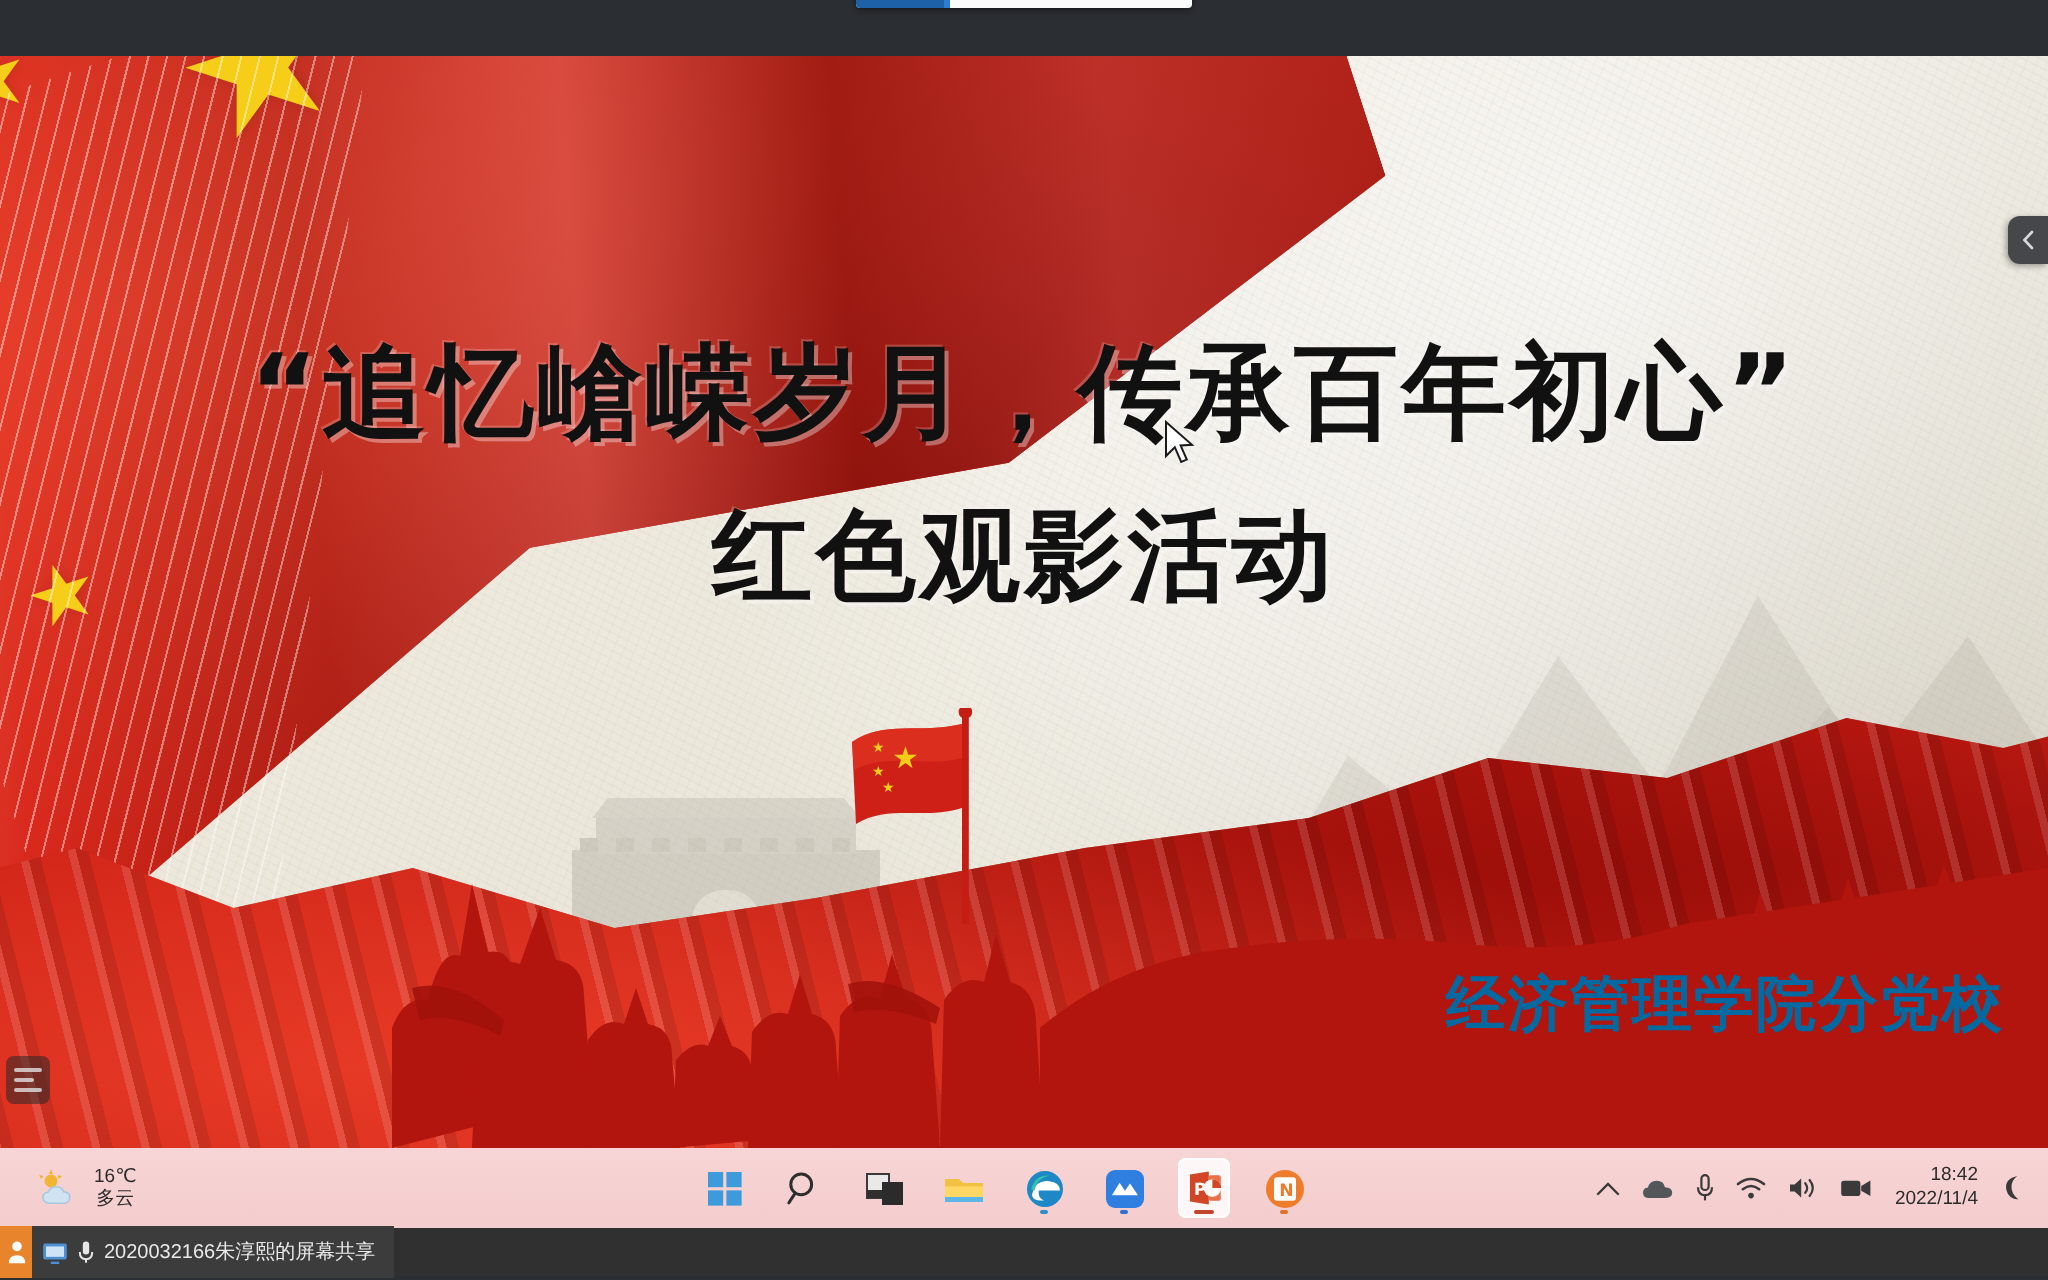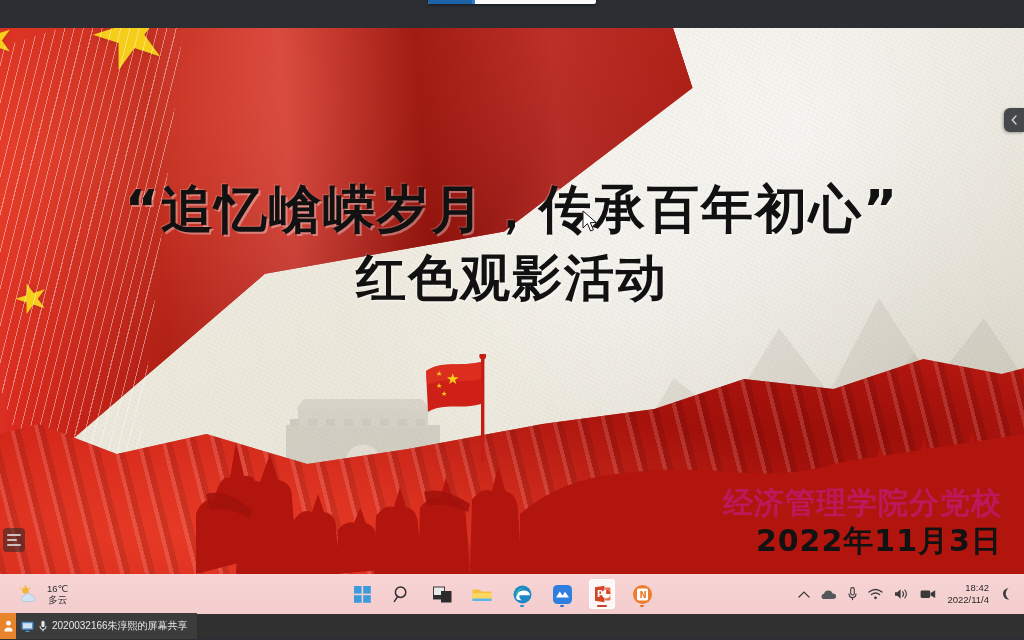--- a/index.html
+++ b/index.html
@@ -78,32 +78,32 @@
     background:repeating-linear-gradient(76deg,
       rgba(255,255,255,.0) 0px, rgba(255,255,255,.0) 14px,
       rgba(255,255,255,.13) 14px, rgba(255,255,255,.13) 18px,
       rgba(0,0,0,.10) 18px, rgba(0,0,0,.10) 24px);
   }
   .gate { position:absolute; left:268px; bottom:85px; width:190px; height:110px; opacity:.30; }
   .silhouettes { position:absolute; left:0; bottom:0; width:1024px; height:210px; }
   .mini-flag { position:absolute; left:420px; bottom:110px; width:80px; height:110px; }
 
   
-  .title-block { position:absolute; left:0; top:150px; width:1024px; text-align:center; z-index:12; }
+  .title-block { position:absolute; left:0; top:138px; width:1024px; text-align:center; z-index:12; }
   .t-line1, .t-line2 {
     font-family:"DejaVu Sans","Liberation Sans",sans-serif;
     color:#111; font-weight:700; letter-spacing:2px; white-space:nowrap;
     text-shadow:2px 2px 0 rgba(255,255,255,.35), -1px -1px 0 rgba(255,255,255,.20);
   }
   .t-line1 { font-size:52px; line-height:62px; }
-  .t-line2 { font-size:50px; line-height:60px; margin-top:8px; }
+  .t-line2 { font-size:50px; line-height:60px; margin-top:20px; }
 
   .sign-block { position:absolute; right:22px; top:456px; text-align:right; z-index:12; }
   .sign-org { font-family:"DejaVu Sans","Liberation Sans",sans-serif; font-size:30px;
-    font-weight:700; color:#be185d; line-height:38px; letter-spacing:1px; white-space:nowrap; }
+    font-weight:700; color:#0369a1; line-height:38px; letter-spacing:1px; white-space:nowrap; }
   .sign-date { font-family:"DejaVu Sans","Liberation Sans",sans-serif; font-size:30px;
     font-weight:700; color:#121212; line-height:38px; letter-spacing:1px; white-space:nowrap; }
 
   
   .ppt-menu-btn { position:absolute; left:3px; top:500px; width:22px; height:24px;
     background:rgba(40,40,40,.55); border-radius:4px; z-index:20;
     display:flex; flex-direction:column; justify-content:center; gap:3px; padding:0 4px; cursor:pointer; }
   .ppt-menu-btn i { display:block; height:2px; background:rgba(225,225,225,.80); border-radius:1px; }
   .ppt-menu-btn i:nth-child(2){ width:70%; }
 
@@ -234,21 +234,20 @@
       </g>
     </svg>
 
     <div class="title-block">
       <div class="t-line1">“追忆嵢嵘岁月，传承百年初心”</div>
       <div class="t-line2">红色观影活动</div>
     </div>
 
     <div class="sign-block">
       <div class="sign-org">经济管理学院分党校</div>
-      <div class="sign-date">2022年11月3日</div>
     </div>
 
     <div class="ppt-menu-btn">
       <i></i>
       <i></i>
       <i></i>
     </div>
 
     <div class="side-handle">
       <svg width="8" height="10" viewBox="0 0 8 10">

